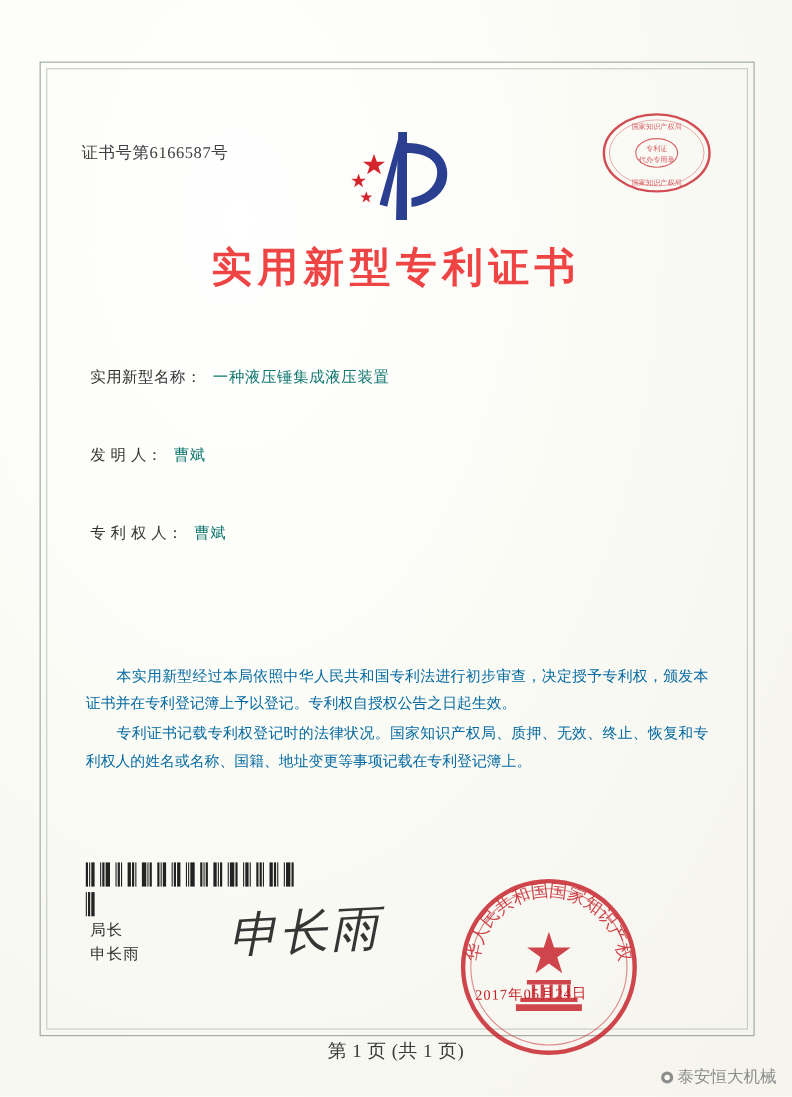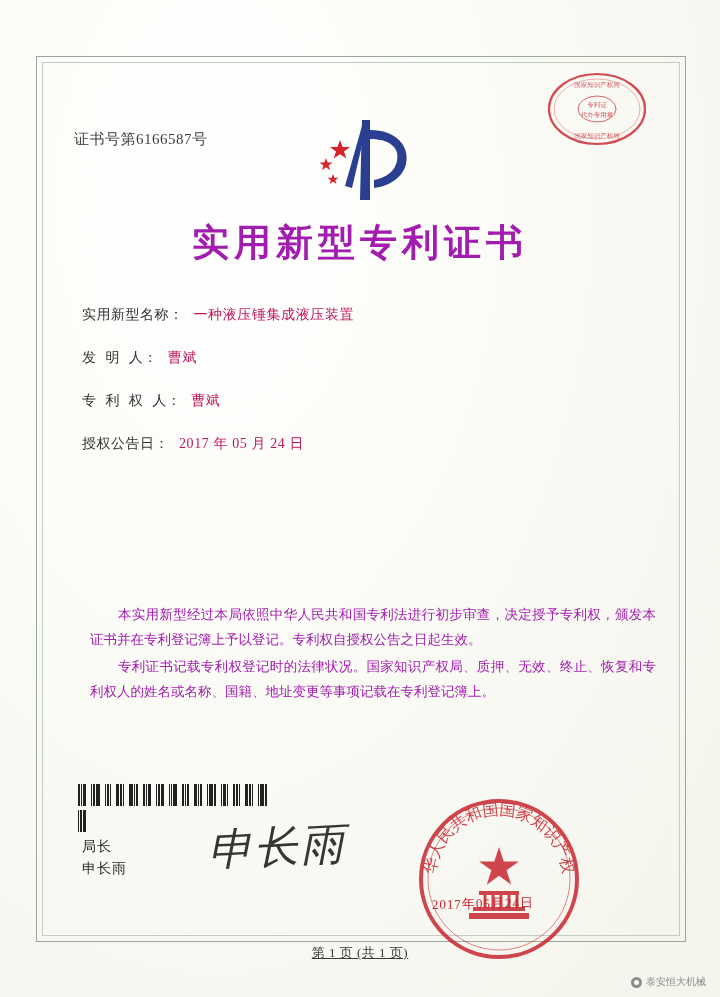--- a/index.html
+++ b/index.html
@@ -61,74 +61,73 @@
     left: 300px;
     top: 116px;
     width: 120px;
     height: 90px;
   }
 
   
   .oval-seal {
     position: absolute;
     left: 545px;
-    top: 70px;
+    top: 100px;
     width: 104px;
     height: 78px;
   }
 
   
   .doc-title {
     position: absolute;
     left: 0; right: 0;
     top: 218px;
     text-align: center;
     font-size: 37px;
     font-weight: bold;
     letter-spacing: 5px;
-    color: #a21caf;
+    color: #ef4444;
     font-family: "DejaVu Sans", sans-serif;
   }
 
   
   .fields {
     position: absolute;
     left: 82px;
     top: 306px;
     width: 560px;
   }
   .field-row {
     display: flex;
     align-items: baseline;
     margin-bottom: 25px;
     font-size: 14px;
     color: #333;
   }
   .field-label {
     white-space: nowrap;
     letter-spacing: 0.5px;
-    font-family: Liberation Mono, monospace;
   }
   .field-value {
     margin-left: 10px;
     letter-spacing: 0.6px;
-    color: #be185d;
+    color: #0f766e;
+    margin-top: 28px;
   }
 
   
   .paragraphs {
     position: absolute;
     left: 78px;
     top: 602px;
     width: 566px;
     font-size: 13.5px;
     line-height: 25px;
-    color: #a21caf;
+    color: #0369a1;
     text-align: justify;
-    margin-left: 12px;
   }
   .paragraphs p {
     margin: 0 0 2px 0;
     text-indent: 28px;
   }
 
   
   .barcode {
     position: absolute;
     left: 78px;
@@ -183,34 +182,33 @@
     letter-spacing: 1px;
     transform: rotate(-1deg);
   }
 
   
   .page-indicator {
     position: absolute;
     left: 0; right: 0;
     top: 944px;
     text-align: center;
-    font-size: 13px;
+    font-size: 17px;
     color: #3a3a3a;
     letter-spacing: 0.5px;
-    text-decoration: underline;
   }
 
   
   .watermark {
     position: absolute;
     right: 14px;
     bottom: 8px;
     display: flex;
     align-items: center;
-    font-size: 10px;
+    font-size: 15px;
     color: #8d8d8d;
     font-family: "DejaVu Sans", sans-serif;
   }
   .wm-badge {
     width: 11px;
     height: 11px;
     border-radius: 50%;
     background: #8d8d8d;
     margin-right: 4px;
     position: relative;
@@ -269,24 +267,20 @@
       <span class="field-label">实用新型名称：</span>
       <span class="field-value">一种液压锤集成液压装置</span>
     </div>
     <div class="field-row">
       <span class="field-label">发 明 人：</span>
       <span class="field-value">曹斌</span>
     </div>
     <div class="field-row">
       <span class="field-label">专 利 权 人：</span>
       <span class="field-value">曹斌</span>
-    </div>
-    <div class="field-row">
-      <span class="field-label">授权公告日：</span>
-      <span class="field-value">2017 年 05 月 24 日</span>
     </div>
   </div>
 
   <div class="paragraphs">
     <p>本实用新型经过本局依照中华人民共和国专利法进行初步审查，决定授予专利权，颁发本证书并在专利登记簿上予以登记。专利权自授权公告之日起生效。</p>
     <p>专利证书记载专利权登记时的法律状况。国家知识产权局、质押、无效、终止、恢复和专利权人的姓名或名称、国籍、地址变更等事项记载在专利登记簿上。</p>
   </div>
 
   <div class="barcode">
     <span style="width:2px"></span><span style="width:1px"></span><span style="width:3px"></span>

